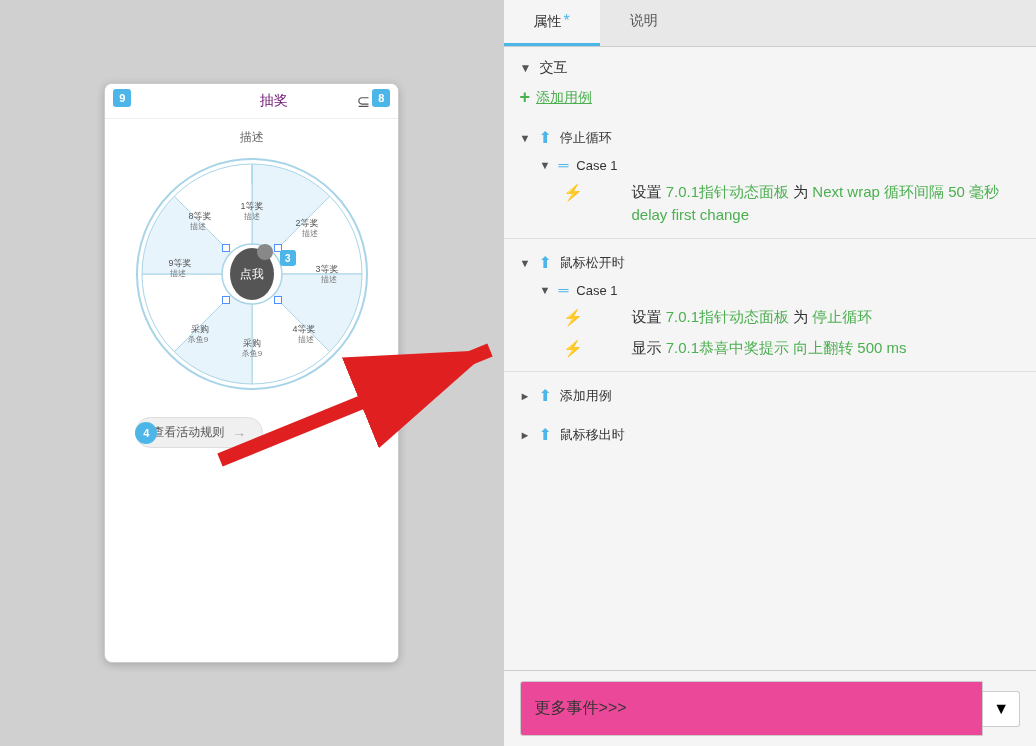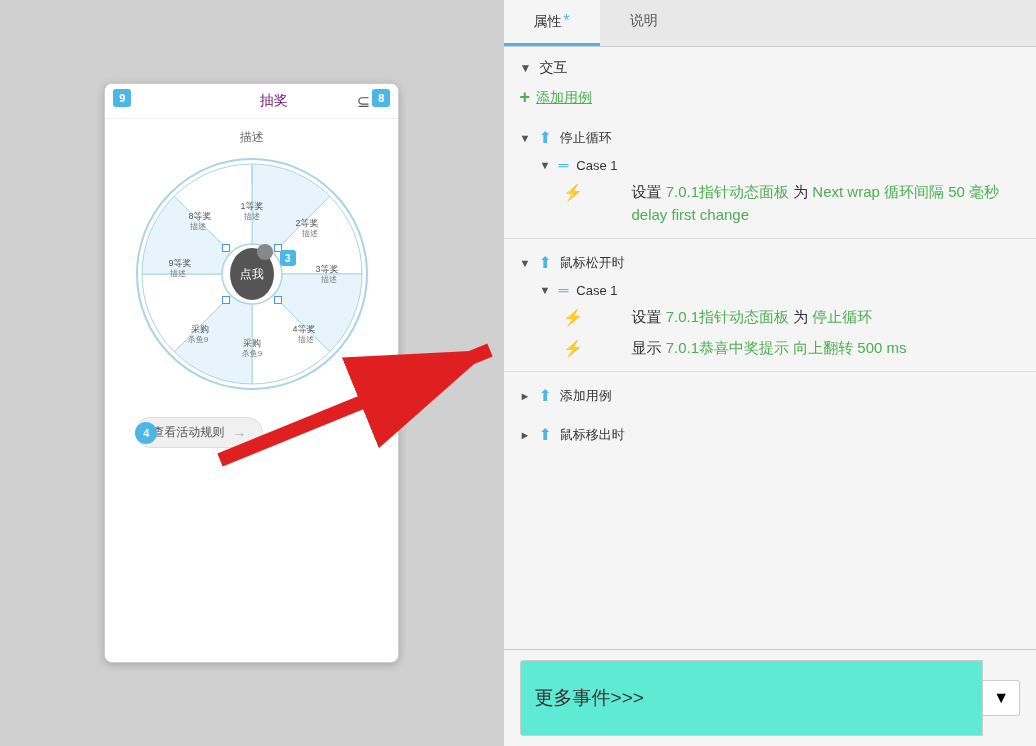--- a/index.html
+++ b/index.html
@@ -566,18 +566,18 @@
       <div class="event-header">
         <span class="event-chevron">►</span>
         <span class="event-icon">⬆</span>
         <span>鼠标移出时</span>
       </div>
     </div>
 
   </div>
 
   <div style="padding: 10px 16px; border-top: 1px solid #ccc; background: #f5f5f5; display: flex; align-items: center; gap: 0;">
-    <div style="flex:1; border: 1px solid #ccc; padding: 24px 14px; background:#5eead4; font-size:19px; color:#333; border-radius: 3px 0 0 3px;">更多事件&gt;&gt;&gt;</div>
+    <div style="flex:1; border: 1px solid #ccc; padding: 16px 14px; background:#ec4899; font-size:16px; color:#333; border-radius: 3px 0 0 3px;">更多事件&gt;&gt;&gt;</div>
     <div style="border: 1px solid #ccc; border-left: none; padding: 8px 10px; background:#fff; cursor:pointer; border-radius: 0 3px 3px 0;">
       <span>▼</span>
     </div>
   </div>
 </div>
 
 </body></html>

